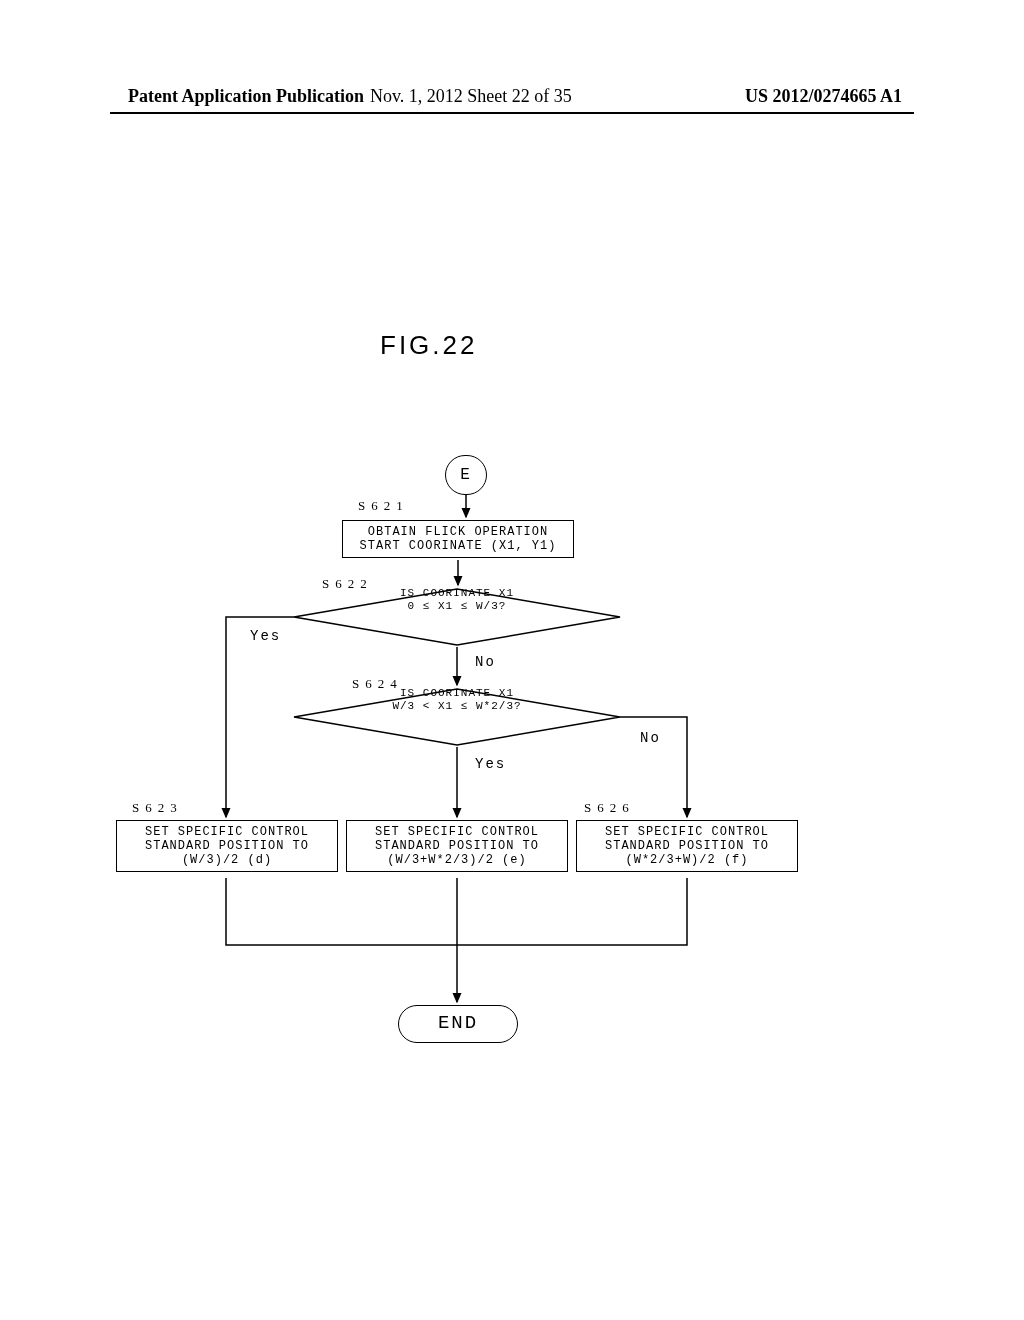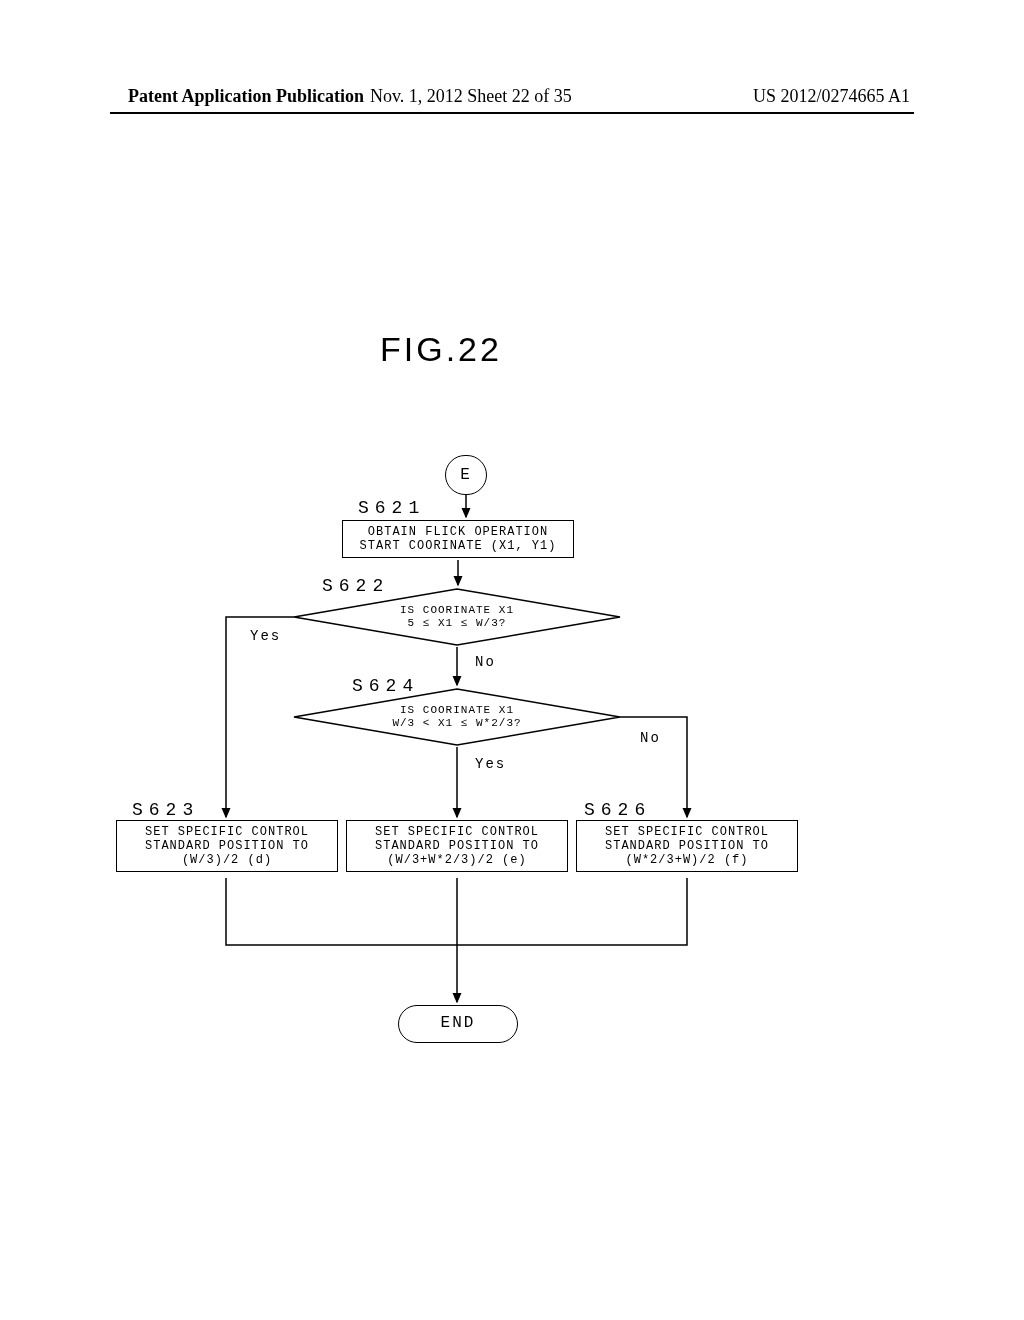--- a/index.html
+++ b/index.html
@@ -23,58 +23,58 @@
     position: absolute;
     left: 128px;
     font-weight: bold;
   }
   .header-center {
     position: absolute;
     left: 370px;
   }
   .header-right {
     position: absolute;
-    right: 114px;
-    font-weight: normal;
+    right: 122px;
+    font-weight: bold;
   }
   .header-line {
     position: absolute;
     top: 112px;
     left: 110px;
     width: 804px;
     height: 2px;
     background: #000;
   }
   .fig-title {
     position: absolute;
     top: 330px;
     left: 380px;
     font-family: Arial, sans-serif;
-    font-size: 34px;
+    font-size: 26px;
     letter-spacing: 3px;
   }
   .terminator {
     position: absolute;
     border: 1.5px solid #000;
     background: #fff;
     text-align: center;
   }
   .start-t {
     left: 445px; top: 455px;
     width: 42px; height: 40px;
     border-radius: 20px;
     font-size: 16px;
     line-height: 38px;
     letter-spacing: 2px;
   }
   .end-t {
     left: 398px; top: 1005px;
     width: 120px; height: 38px;
     border-radius: 19px;
-    font-size: 16px;
+    font-size: 19px;
     line-height: 34px;
     letter-spacing: 2px;
   }
   .process {
     position: absolute;
     border: 1.5px solid #000;
     background: #fff;
     text-align: center;
     font-size: 12px;
     letter-spacing: 1px;
@@ -103,31 +103,31 @@
   }
   .diamond svg { position: absolute; left: 0; top: 0; }
   .diamond .dtext {
     position: absolute;
     left: 0; top: 0;
     width: 100%;
     height: 100%;
     display: flex;
     flex-direction: column;
     align-items: center;
-    justify-content: center;
     font-size: 11px;
     letter-spacing: 1px;
     line-height: 1.2;
   }
   .d622 { left: 292px; top: 587px; }
   .d624 { left: 292px; top: 687px; }
   .step-label {
     position: absolute;
-    font-size: 18px;
+    font-size: 13px;
     letter-spacing: 6px;
+    font-family: Liberation Serif, serif;
   }
   .yn-label {
     position: absolute;
     font-size: 14px;
     letter-spacing: 2px;
   }
   svg.flowlines {
     position: absolute;
     left: 0; top: 0;
     width: 1024px;
@@ -155,21 +155,21 @@
   <span>START COORINATE (X1, Y1)</span>
 </div>
 
 <div class="step-label" style="left:322px; top:576px;">S622</div>
 <div class="diamond d622">
   <svg width="330" height="60">
       <polygon points="165,2 328,30 165,58 2,30" fill="#fff" stroke="#000" stroke-width="1.5"></polygon>
     </svg>
   <div class="dtext">
     <span>IS COORINATE X1</span>
-    <span>5 ≤ X1 ≤ W/3?</span>
+    <span>0 ≤ X1 ≤ W/3?</span>
   </div>
 </div>
 <div class="yn-label" style="left:250px; top:628px;">Yes</div>
 <div class="yn-label" style="left:475px; top:654px;">No</div>
 
 <div class="step-label" style="left:352px; top:676px;">S624</div>
 <div class="diamond d624">
   <svg width="330" height="60">
       <polygon points="165,2 328,30 165,58 2,30" fill="#fff" stroke="#000" stroke-width="1.5"></polygon>
     </svg>

